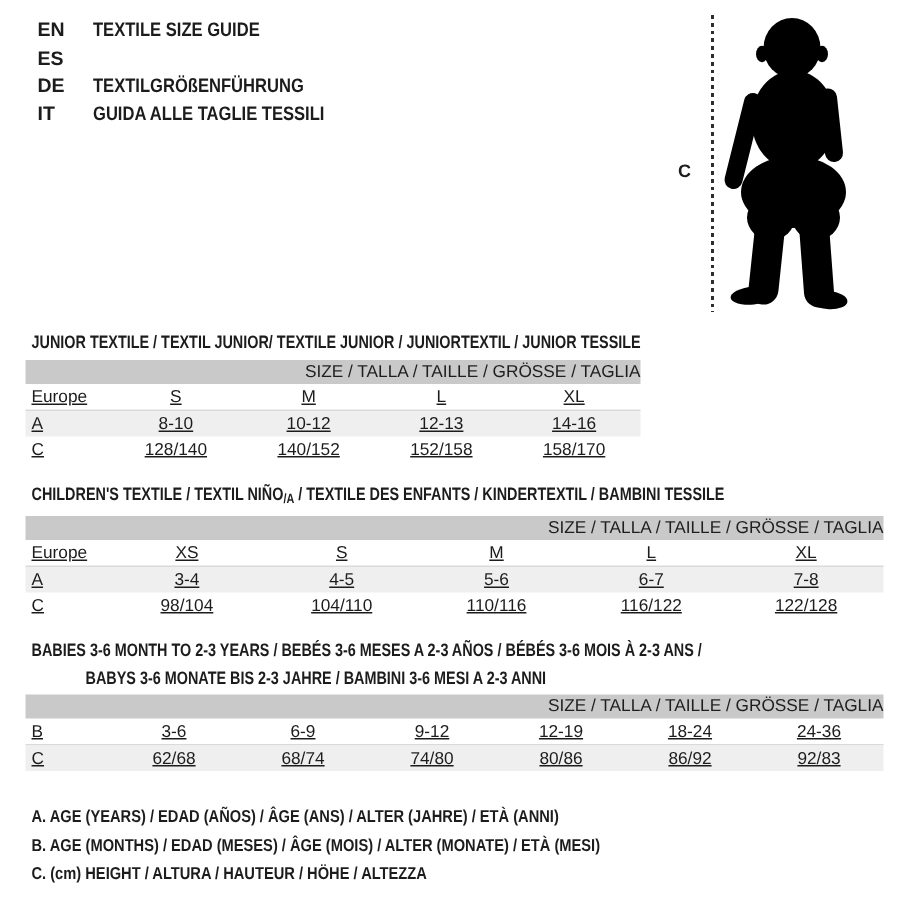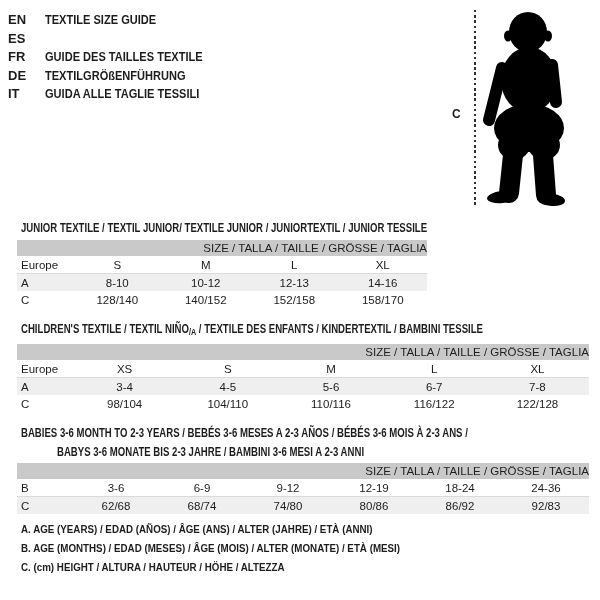--- a/index.html
+++ b/index.html
@@ -2,21 +2,21 @@
 <html><head>
 <meta charset="utf-8">
 <style>
   html,body{margin:0;padding:0;background:#fff;}
   .canvas{position:relative;width:600px;height:600px;background:#ffffff;overflow:hidden;
           font-family:"Liberation Sans",sans-serif;color:#1c1c1c;}
   .cond{display:inline-block;transform:scaleX(.8);transform-origin:0 50%;white-space:nowrap;}
   .cond85{display:inline-block;transform:scaleX(.85);transform-origin:0 50%;white-space:nowrap;}
 
   
-  #lang-list{position:absolute;left:8px;top:11px;}
+  #lang-list{position:absolute;left:25px;top:11px;}
   .lang-row{display:grid;grid-template-columns:37px auto;height:18.6px;line-height:18.6px;
             font-size:13px;font-weight:700;}
   
   .dashline{position:absolute;left:474px;top:10px;width:2px;height:198px;
             background:repeating-linear-gradient(to bottom,#2e2e2e 0 2.5px,transparent 2.5px 5.2px);}
   .c-label{position:absolute;left:452px;top:107px;font-size:12px;font-weight:700;}
   #baby-svg{position:absolute;left:480px;top:10px;}
 
   
   .tbl{position:absolute;left:17px;}
@@ -28,46 +28,42 @@
   .subscript{font-size:9px;vertical-align:-2px;}
   .size-bar{position:absolute;left:0;width:100%;height:16px;line-height:16px;background:#c9c9c9;
             font-size:11.5px;color:#1e1e1e;padding-left:4px;box-sizing:border-box;white-space:nowrap;overflow:hidden;text-align:right;}
   #t-junior .size-bar{top:19px;}
   #t-children .size-bar{top:22px;}
   #t-babies .size-bar{top:37px;}
   .rows{position:absolute;left:0;width:100%;}
   #t-junior .rows{top:35px;}
   #t-children .rows{top:38px;}
   #t-babies .rows{top:53px;}
-  .row{display:flex;height:17px;align-items:center;font-size:11.5px;}
+  .row{display:flex;height:17px;align-items:center;font-size:11.5px;text-decoration:underline;}
   .row.shaded{background:#efefef;}
   .row.first{border-bottom:1px solid #dadada;}
   .row .lbl{width:52px;padding-left:4px;flex:0 0 auto;}
   .row .cell{flex:1 1 0;text-align:center;}
 
   
-  #footnotes{position:absolute;left:21px;top:520px;text-decoration:underline;}
+  #footnotes{position:absolute;left:21px;top:536px;text-decoration:underline;}
   .note{height:19px;line-height:19px;font-size:11.5px;font-weight:700;}
 </style>
 </head>
 <body>
 
 <div class="canvas">
 
   <div id="lang-list">
       <div class="lang-row">
         <span>EN</span>
         <span><span class="cond85">TEXTILE SIZE GUIDE</span></span>
       </div>
       <div class="lang-row">
         <span>ES</span>
-      </div>
-      <div class="lang-row">
-        <span>FR</span>
-        <span><span class="cond85">GUIDE DES TAILLES TEXTILE</span></span>
       </div>
       <div class="lang-row">
         <span>DE</span>
         <span><span class="cond85">TEXTILGRÖßENFÜHRUNG</span></span>
       </div>
       <div class="lang-row">
         <span>IT</span>
         <span><span class="cond85">GUIDA ALLE TAGLIE TESSILI</span></span>
       </div>
     </div>

